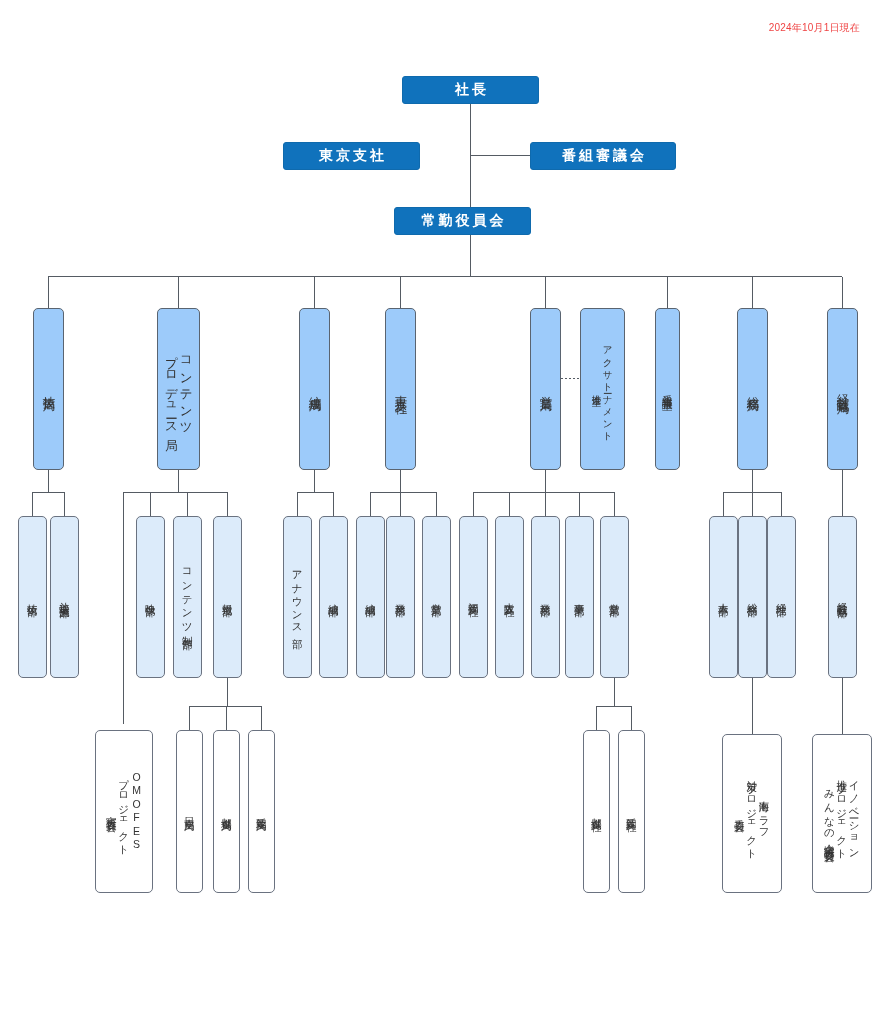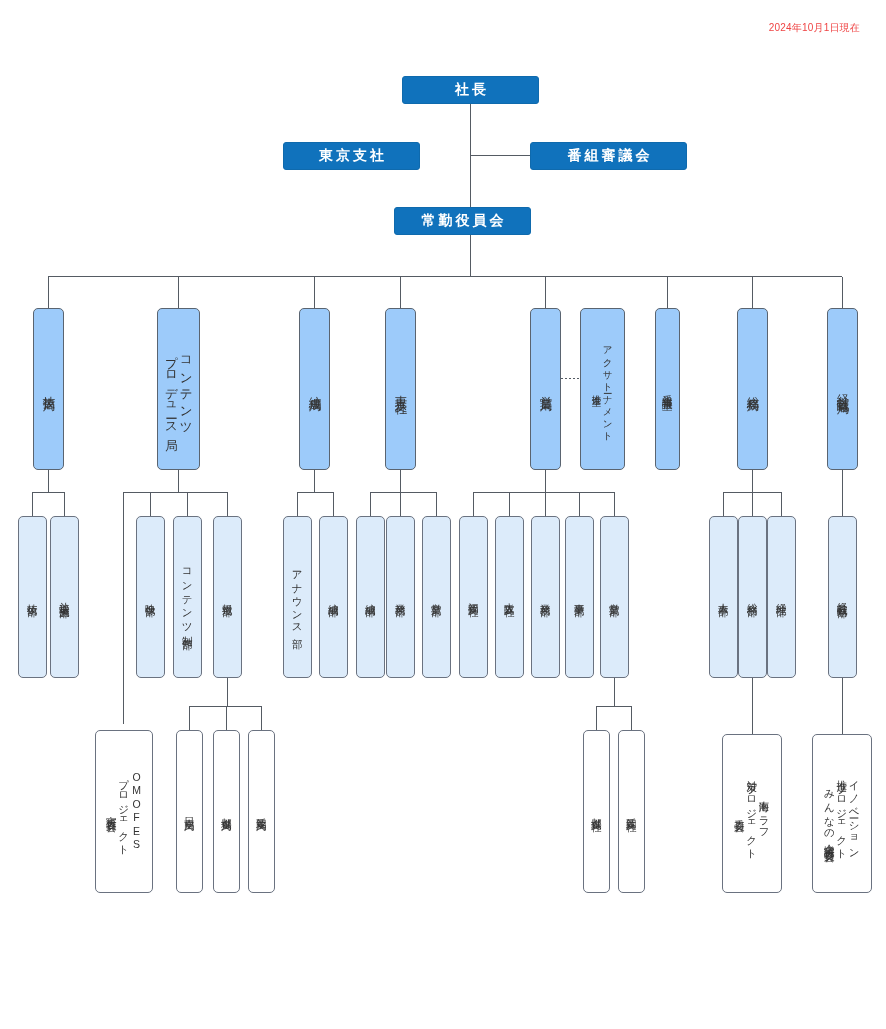--- a/index.html
+++ b/index.html
@@ -168,21 +168,21 @@
       <path d="M842.5 678 L842.5 734"></path>
     </g>
   </svg>
 
   <div class="asof">2024年10月1日現在</div>
 
   <div class="node lvl1" style="left:402px;top:76px;width:137px;height:28px;">社長</div>
 
   <div class="node lvl1" style="left:283px;top:142px;width:137px;height:28px;">東京支社</div>
 
-  <div class="node lvl1" style="left:530px;top:142px;width:157px;height:28px;">番組審議会</div>
+  <div class="node lvl1" style="left:530px;top:142px;width:146px;height:28px;">番組審議会</div>
 
   <div class="node lvl1" style="left:394px;top:207px;width:137px;height:28px;">常勤役員会</div>
 
   <div class="node lvl2" style="left:33px;top:308px;width:31px;height:162px;">
     <span class="vt">技術局</span>
   </div>
 
   <div class="node lvl2" style="left:157px;top:308px;width:43px;height:162px;">
     <span class="vt">コンテンツ
 プロデュース局</span>

